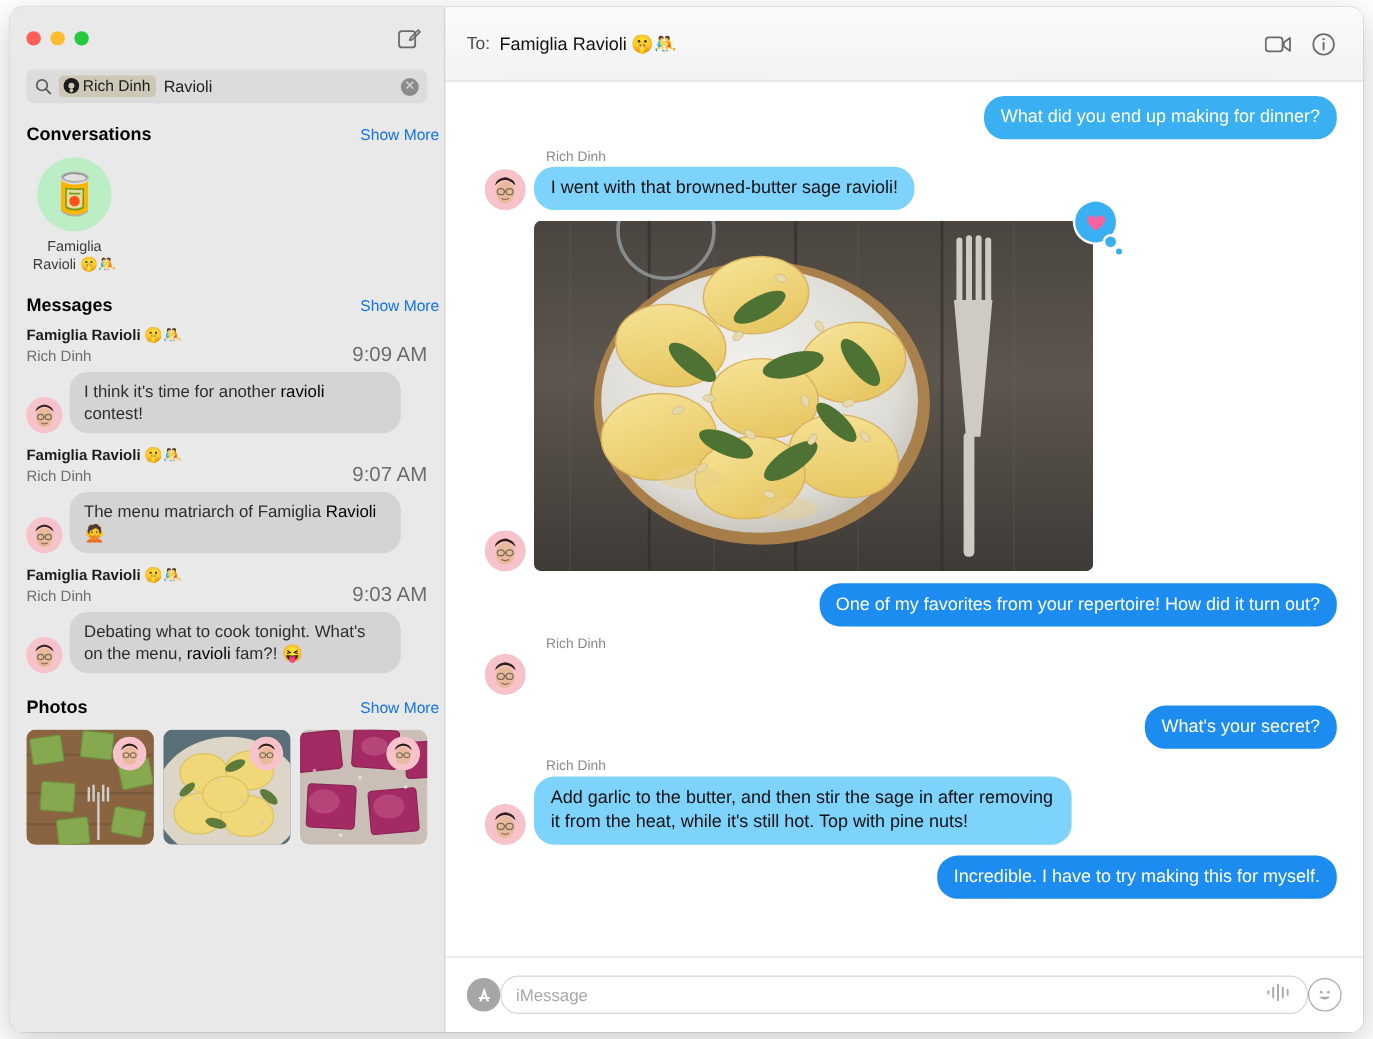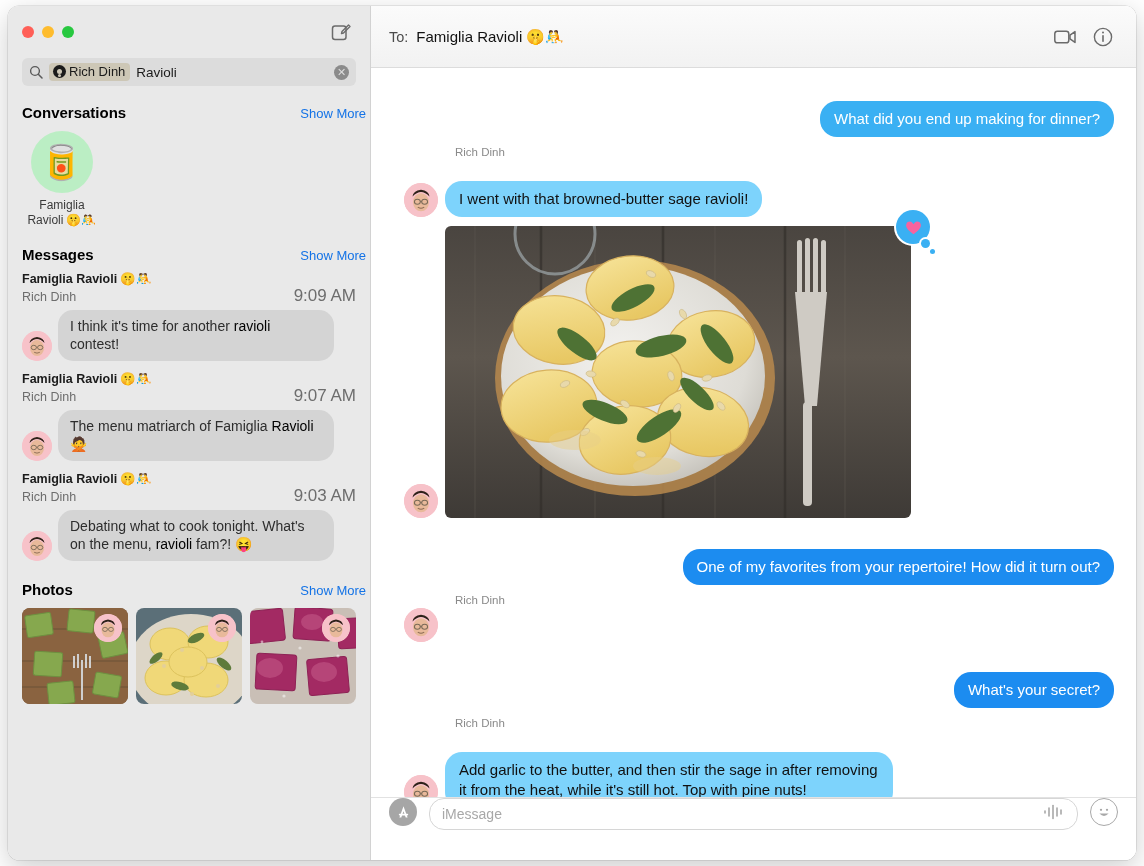--- a/index.html
+++ b/index.html
@@ -264,21 +264,20 @@
     overflow: hidden;
     margin-left: 11px;
   }
   .bubble {
     border-radius: 17px;
     padding: 8px 14px;
     font-size: 15px;
     line-height: 1.34;
     position: relative;
     max-width: 100%;
-    margin-top: 21px;
   }
   .bubble.gray { background: #7dd3fc; color: #111; }
   .bubble.blue { background: #3ab0f3; color: #fff; }
   .bubble.blue.deep { background: #1c8cf0; }
   .bubble.gray::after {
     content: "";
     position: absolute; left: -5px; bottom: 0;
     width: 14px; height: 16px;
     background: #e8e8e8;
     border-bottom-right-radius: 14px;
@@ -327,23 +326,22 @@
     border-radius: 50%;
     background: #3ab0f3;
     box-shadow: 0 0 0 2px #fff;
   }
 
   
   .input-bar {
     flex: 0 0 62px;
     border-top: 1px solid #e2e2e2;
     display: flex;
-    align-items: flex-start;
+    align-items: center;
     padding: 0 18px;
-    gap: 12px;
     background: #fff;
   }
   .appstore-btn {
     width: 28px; height: 28px;
     border-radius: 50%;
     background: #a6a6a6;
     display: flex; align-items: center; justify-content: center;
     cursor: pointer;
     flex: 0 0 28px;
   }
@@ -806,20 +804,23 @@
                   <ellipse cx="18.2" cy="16.5" rx="2.6" ry="2.2" fill="none" stroke="#7a6a58" stroke-width="0.9"></ellipse>
                   <line x1="14.4" y1="16.3" x2="15.6" y2="16.3" stroke="#7a6a58" stroke-width="0.9"></line>
                   <path d="M12.5 21.5 Q15 23 17.5 21.5" fill="none" stroke="#8a6a52" stroke-width="0.9" stroke-linecap="round"></path>
                 </svg>
             </div>
             <div class="bubble gray" style="max-width:420px">Add garlic to the butter, and then stir the sage in after removing it from the heat, while it's still hot. Top with pine nuts!</div>
           </div>
         </div>
       </div>
 
+      <div class="row out">
+        <div class="bubble blue deep">Incredible. I have to try making this for myself.</div>
+      </div>
 
     </div>
 
     <div class="input-bar">
       <div class="appstore-btn">
         <svg width="17" height="17" viewBox="0 0 17 17">
           <path d="M8.5 2.2 L12.6 13.6 L10.7 13.6 L8.5 7.2 L6.3 13.6 L4.4 13.6 Z" fill="#ffffff"></path>
           <path d="M4.6 10.6 L12.4 10.6" stroke="#ffffff" stroke-width="1.6" stroke-linecap="round"></path>
         </svg>
       </div>

